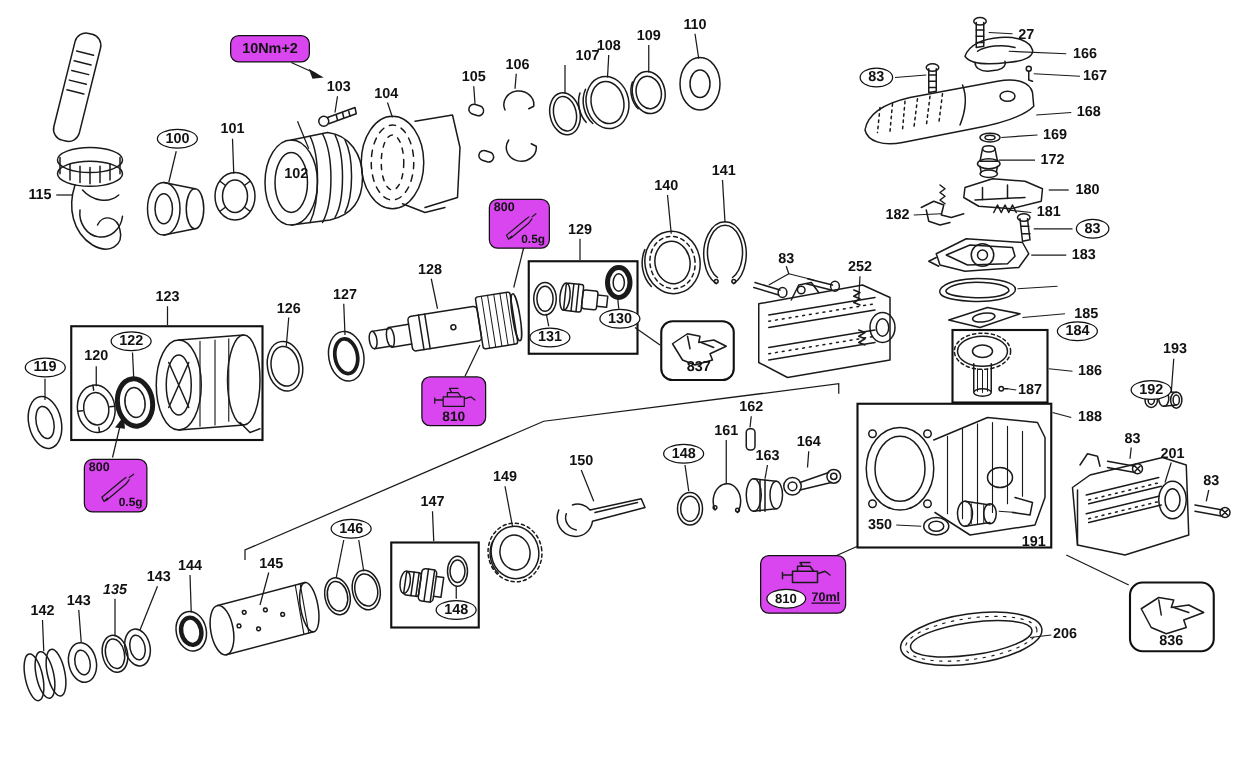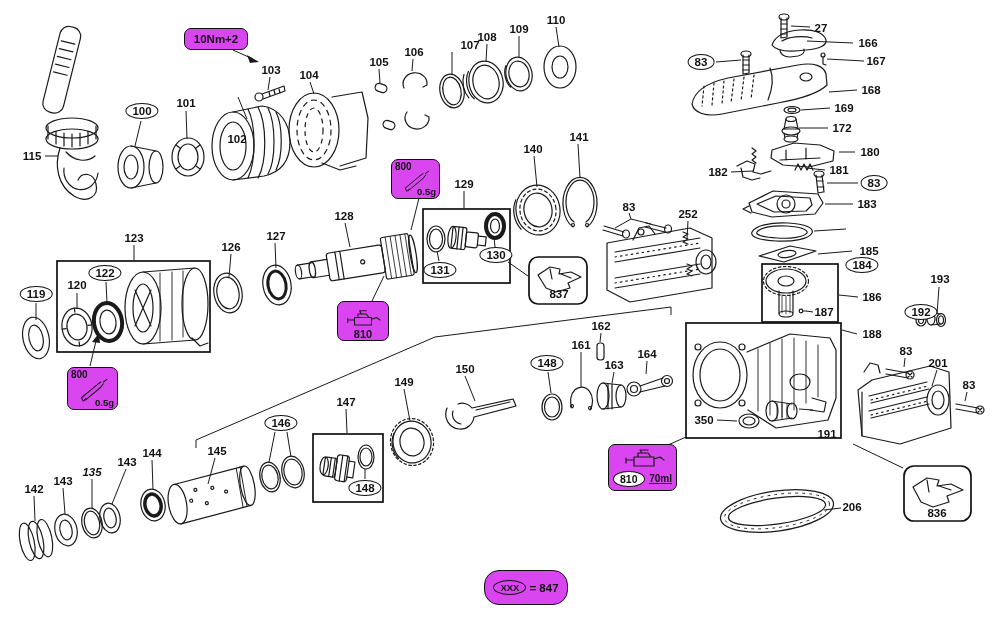--- a/index.html
+++ b/index.html
@@ -601,24 +601,20 @@
 </div>
 
 <div class="notebox gbox" id="g810b">
   <svg width="46" height="22" viewBox="0 0 44 22" style="left:12px;top:4px;">
     <path class="k" d="M12,8 h20 v9 h-20 Z M12,11 h-8 M4,9 v5 M32,10 l6,-2 l4,3 M16,8 v-4 h10 l3,4 M20,4 l-2,-3 h8"></path>
   </svg>
   <span class="gid">810</span>
   <span class="gqty">70ml</span>
 </div>
 
-<div class="notebox" id="legend">
-  <span class="oval">XXX</span>
-  <span class="eq">= 847</span>
-</div>
 
 <div id="labels">
       <div class="" style="left: 32px; top: 156px;">115</div>
       <div class="circ" style="left: 142px; top: 111px;">100</div>
       <div class="" style="left: 186px; top: 103px;">101</div>
       <div class="" style="left: 237px; top: 107px; margin-top: 32px;">102</div>
       <div class="" style="left: 271px; top: 70px;">103</div>
       <div class="" style="left: 309px; top: 75px;">104</div>
       <div class="" style="left: 379px; top: 62px;">105</div>
       <div class="" style="left: 414px; top: 52px;">106</div>

